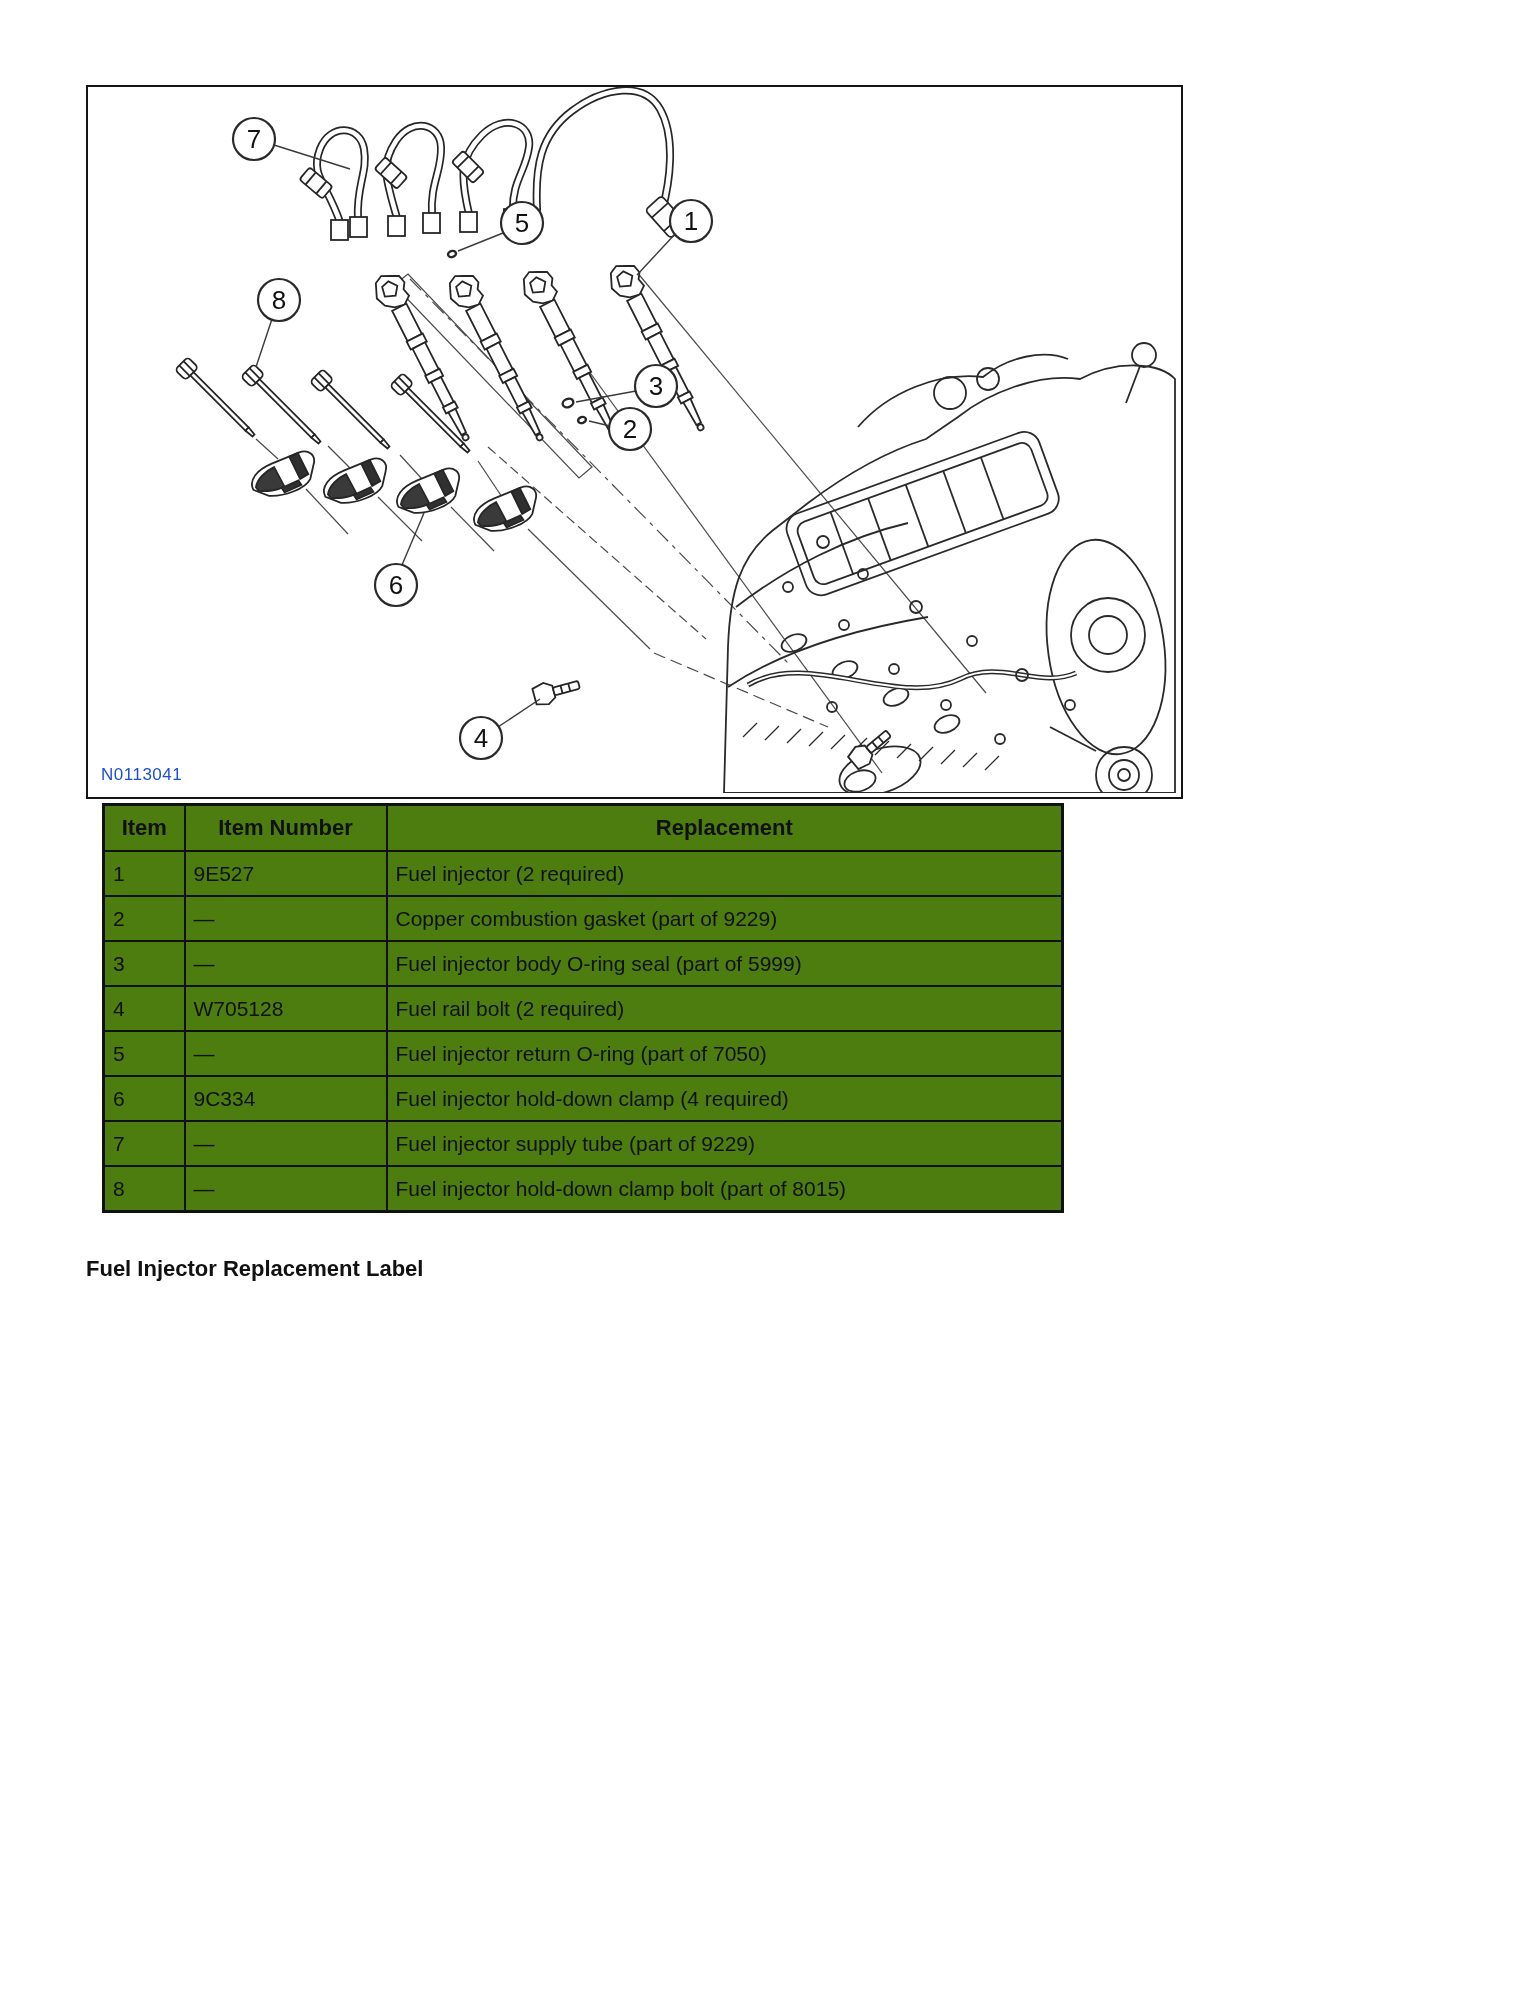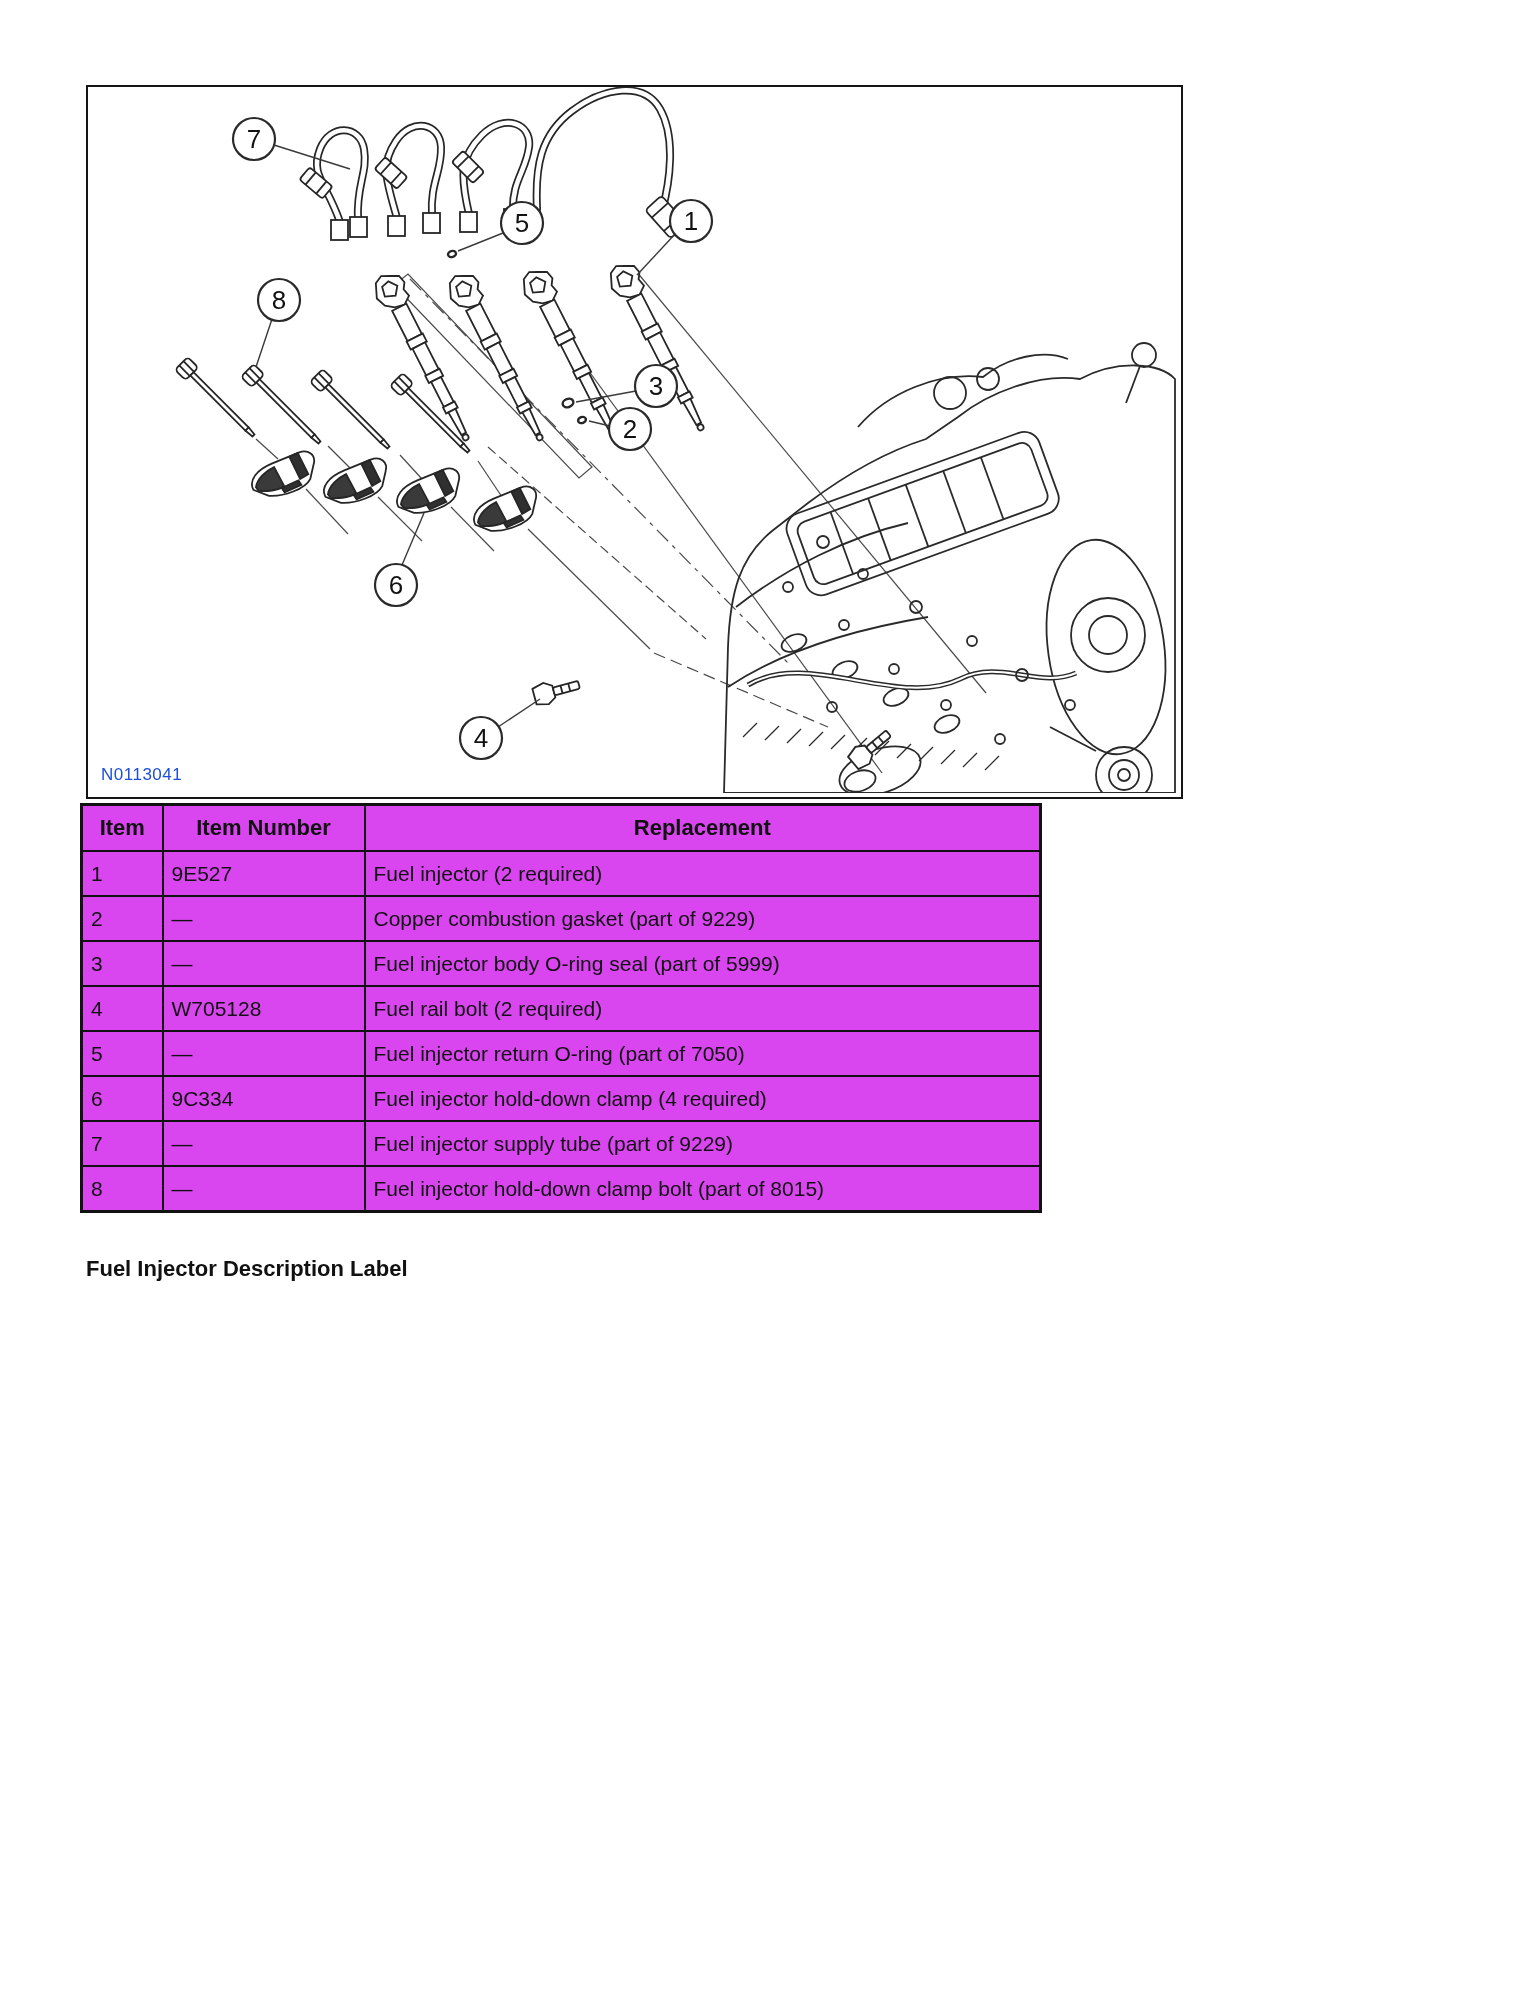--- a/index.html
+++ b/index.html
@@ -10,22 +10,22 @@
   .figure-box{
     position:absolute;left:86px;top:85px;width:1093px;height:710px;
     border:2px solid #151515;background:#fff;
   }
   .figure-box svg{position:absolute;left:0;top:0;}
   .figure-id{
     position:absolute;left:13px;bottom:12px;font-size:17px;color:#1d4ed8;
     letter-spacing:.5px;
   }
   table.parts{
-    position:absolute;left:80px;top:803px;width:962px;
-    border-collapse:collapse;table-layout:fixed;background:#d946ef;
+    position:absolute;left:102px;top:803px;width:962px;
+    border-collapse:collapse;table-layout:fixed;background:#4d7c0f;
     border:3px solid #111;
   }
   table.parts th, table.parts td{
     border:2px solid #111;font-size:21px;color:#111;
     padding:0 0 0 8px;height:43px;vertical-align:middle;text-align:left;
     overflow:hidden;white-space:nowrap;
   }
   table.parts th{font-size:22px;font-weight:bold;text-align:center;height:44px;padding:0;}
   col.c-item{width:81px;} col.c-part{width:202px;} col.c-desc{width:auto;}
   .section-heading{
@@ -395,15 +395,15 @@
           <td>Fuel injector supply tube (part of 9229)</td>
         </tr>
         <tr>
           <td>8</td>
           <td>—</td>
           <td>Fuel injector hold-down clamp bolt (part of 8015)</td>
         </tr>
       </tbody>
   </table>
 
-  <div class="section-heading">Fuel Injector Description Label</div>
+  <div class="section-heading">Fuel Injector Replacement Label</div>
 
 </div>
 
 </body></html>

